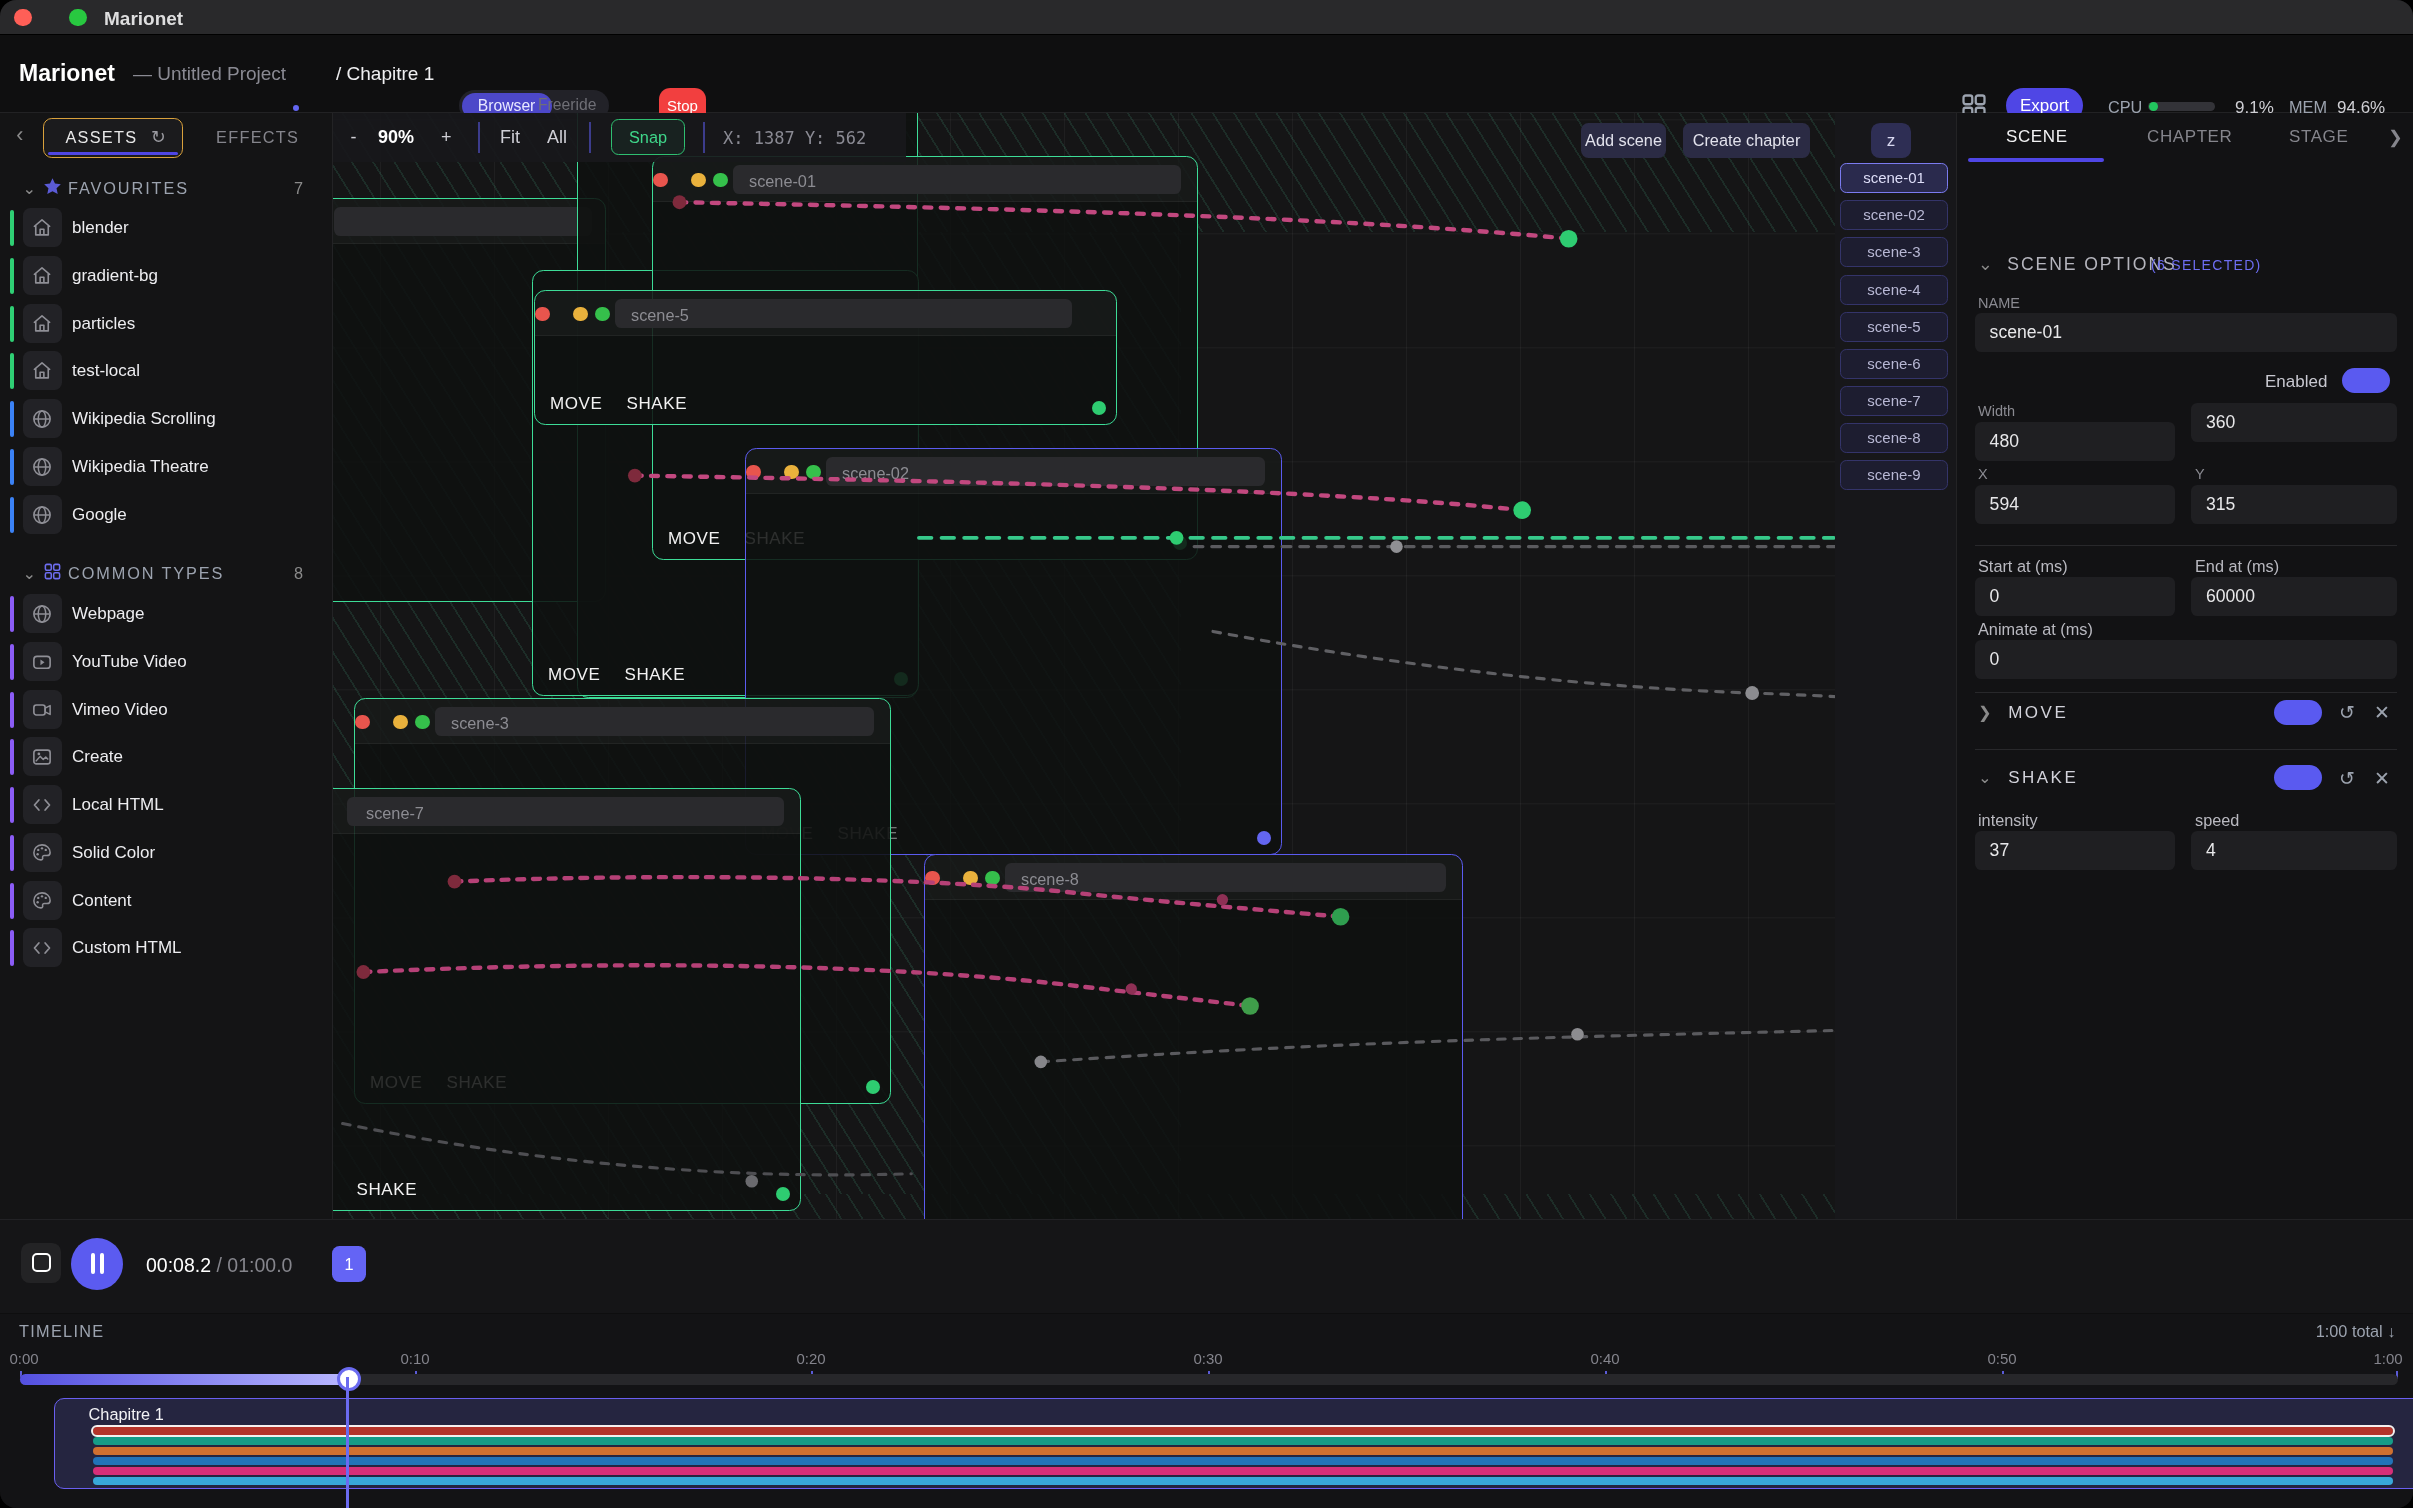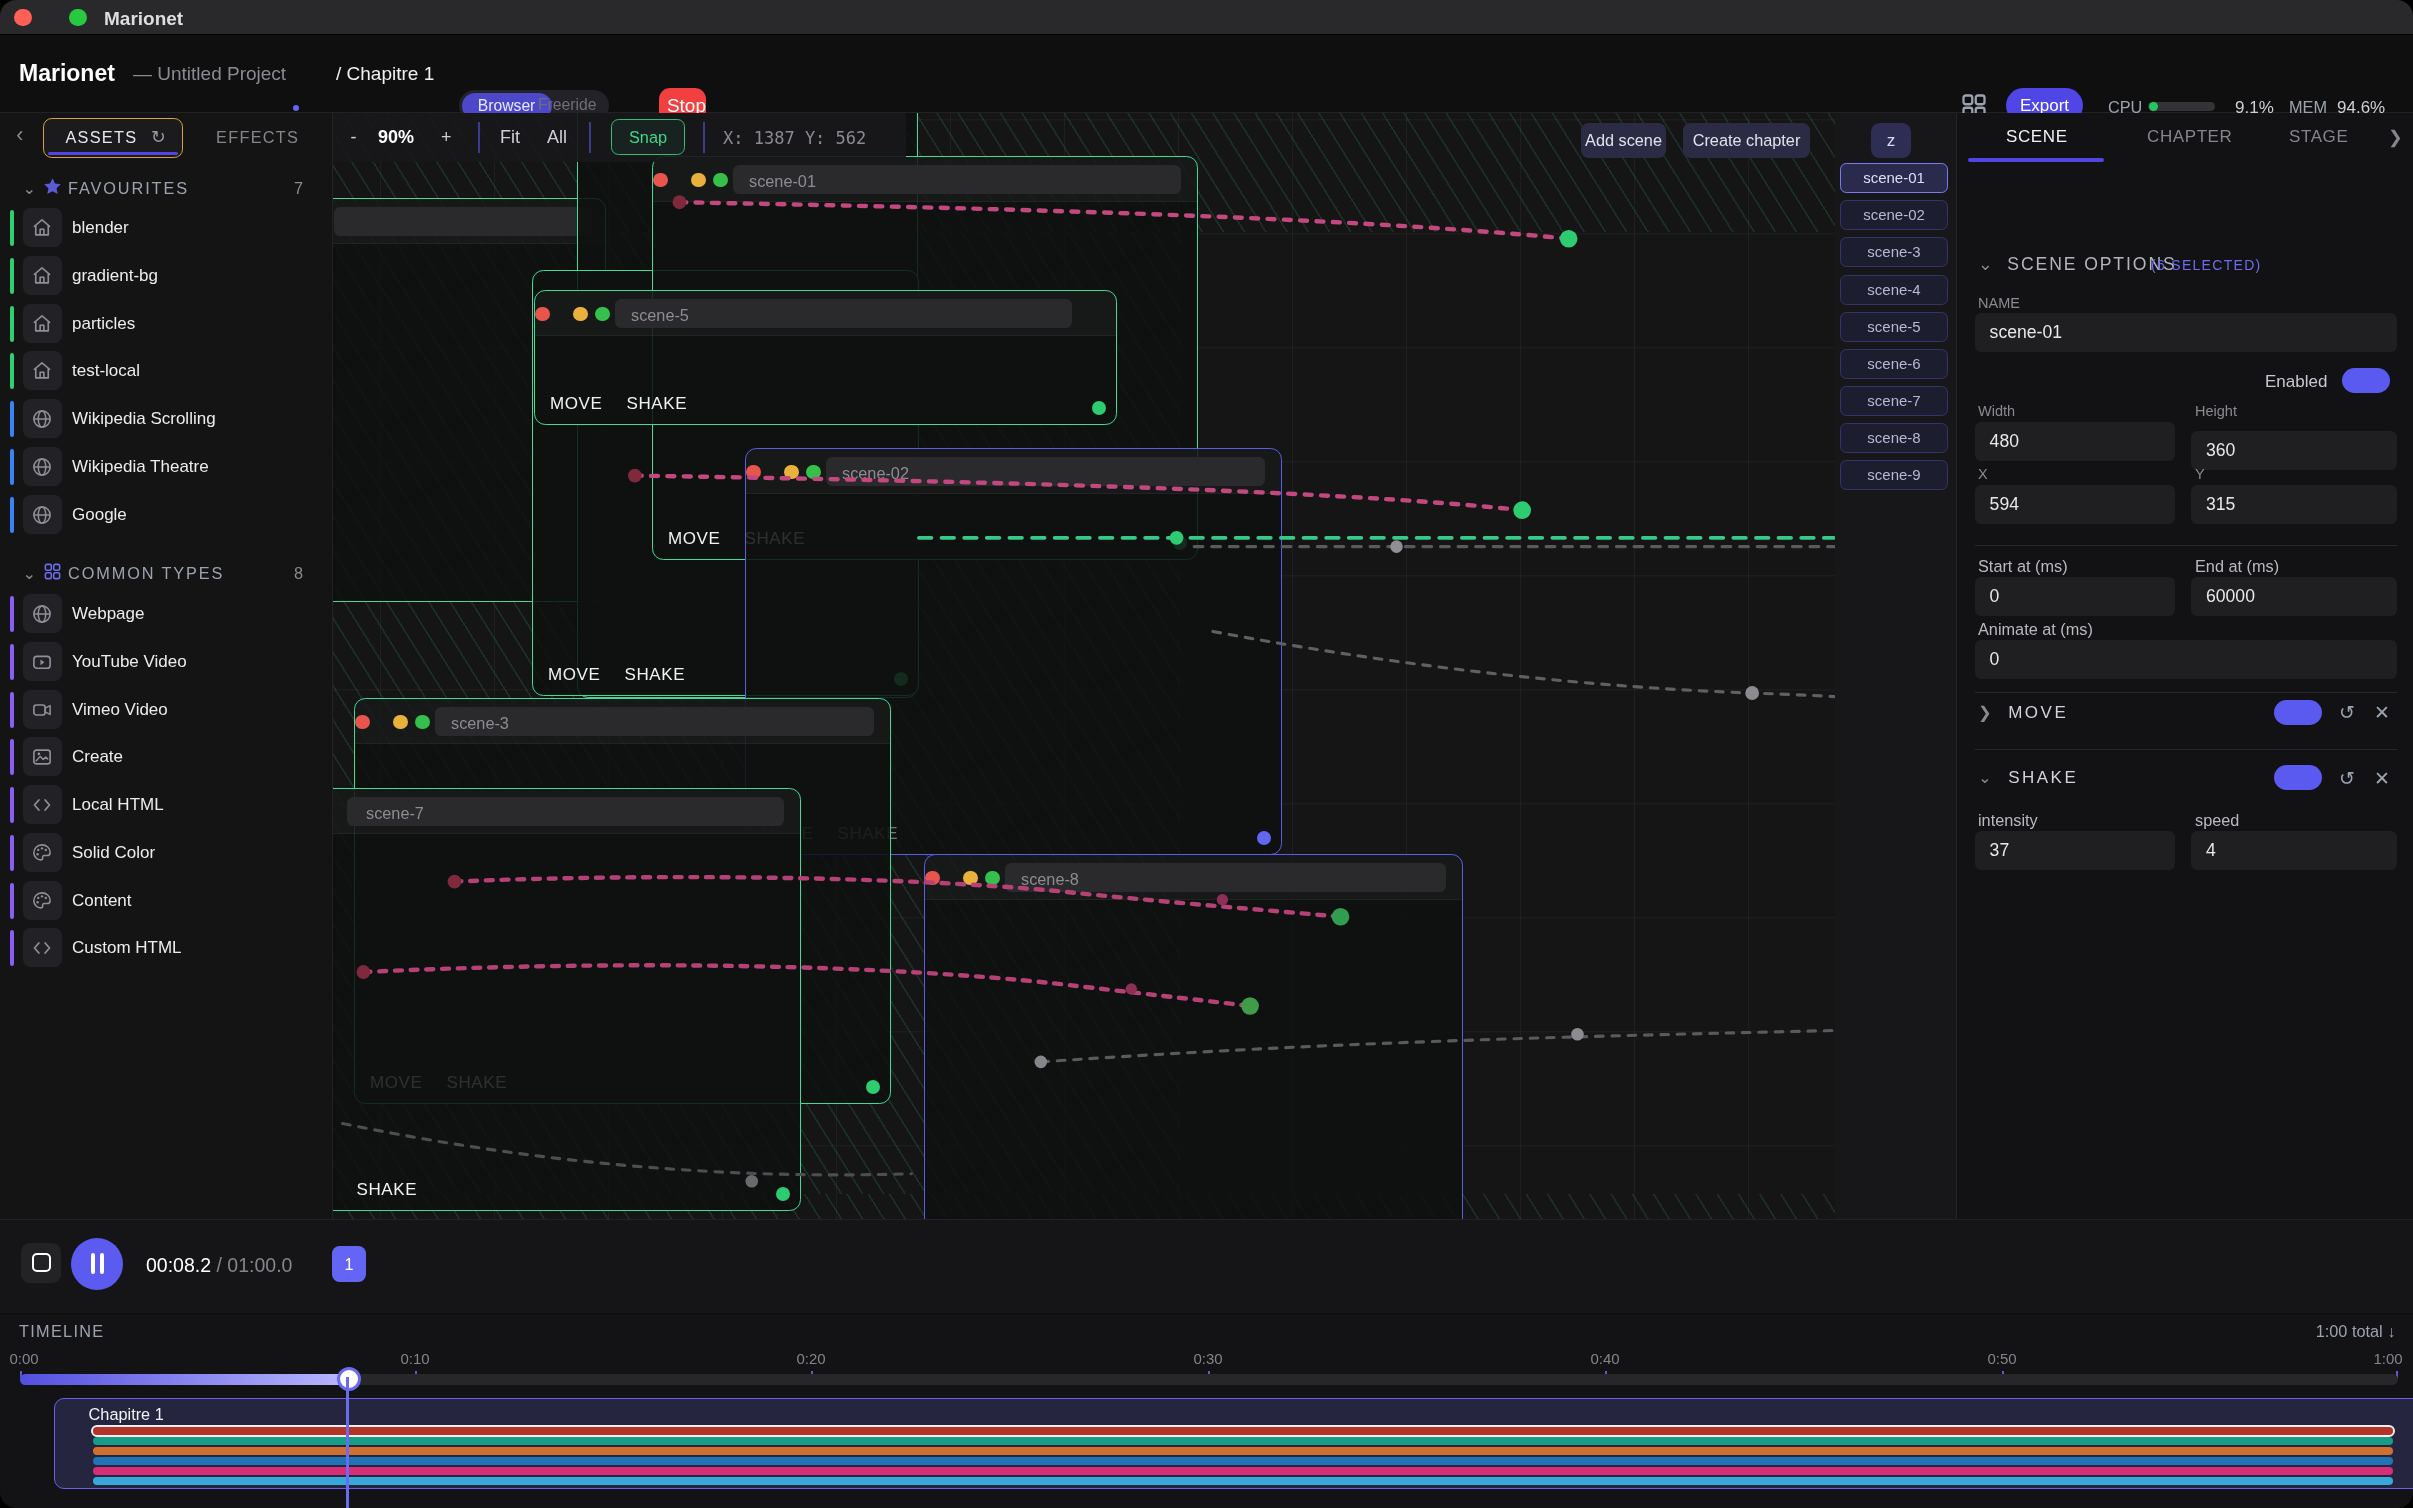--- a/index.html
+++ b/index.html
@@ -15,21 +15,21 @@
 
   
   .header{position:absolute;left:0;top:35px;width:2413px;height:78px;background:#0f0f10;border-bottom:0.6px solid #222224;}
   .brand{position:absolute;left:19px;top:25px;font-size:23px;font-weight:bold;color:#fff;}
   .project{position:absolute;left:133px;top:28px;font-size:19px;color:#8a8a93;}
   .dirty-dot{position:absolute;left:293px;top:70px;width:6.3px;height:6.3px;border-radius:50%;background:#6366f1;}
   .chapter-crumb{position:absolute;left:336px;top:28px;font-size:19px;color:#f0f0f2;}
   .mode-pill{position:absolute;left:459px;top:55px;width:150px;height:31px;background:#222228;border-radius:16.3px;}
   .mode-browser{position:absolute;left:2.5px;top:2.5px;height:26.4px;padding:0 16.3px;line-height:26.4px;background:#4d48c9;border-radius:14px;color:#e8e8ff;font-size:15.7px;}
   .mode-freeride{position:absolute;right:12.6px;top:5.7px;font-size:15.7px;color:#6f6f76;}
-  .stop-btn{position:absolute;left:659px;top:53px;width:47px;height:36px;background:#f23f3f;border-radius:11.3px;color:#fff;font-size:19px;text-align:right;line-height:36px;}
+  .stop-btn{position:absolute;left:659px;top:53px;width:47px;height:36px;background:#f23f3f;border-radius:11.3px;color:#fff;font-size:15px;text-align:center;line-height:36px;}
   .apps-icon{position:absolute;left:1960px;top:57px;width:28px;height:28px;}
   .export-btn{position:absolute;left:2006px;top:53px;width:77px;height:35px;background:#4f46e5;border-radius:17.6px;color:#fff;font-size:17px;text-align:center;line-height:35px;}
   .cpu-label{position:absolute;left:2108px;top:63px;font-size:16.3px;color:#9ca3af;}
   .meter{position:absolute;left:2148px;top:67px;width:67px;height:8.8px;border-radius:4.4px;background:#333338;}
   .meter .dot{position:absolute;left:1.3px;top:0px;width:8.8px;height:8.8px;border-radius:50%;background:#22c55e;}
   .cpu-val{position:absolute;left:2235px;top:63px;font-size:17px;color:#cfcfd4;}
   .mem-label{position:absolute;left:2289px;top:63px;font-size:16.3px;color:#9ca3af;}
   .mem-val{position:absolute;left:2337px;top:63px;font-size:17px;color:#cfcfd4;}
 
   
@@ -536,21 +536,21 @@
 
     <span class="flabel" style="left:21px;top:182px">NAME</span>
     <div class="finput" style="left:17.6px;top:200px;width:422px">scene-01</div>
 
     <span class="flabel" style="left:308px;top:259px;font-size:17px;color:#c8c8d0">Enabled</span>
     <div class="toggle" style="left:385px;top:255px"></div>
 
     <span class="flabel" style="left:21px;top:290px">Width</span>
     <span class="flabel" style="left:238px;top:290px">Height</span>
     <div class="finput" style="left:17.6px;top:309px;width:200px">480</div>
-    <div class="finput" style="left:234px;top:318px;width:206px">360</div>
+    <div class="finput" style="left:234px;top:290px;width:206px">360</div>
 
     <span class="flabel" style="left:21px;top:353px">X</span>
     <span class="flabel" style="left:238px;top:353px">Y</span>
     <div class="finput" style="left:17.6px;top:372px;width:200px">594</div>
     <div class="finput" style="left:234px;top:372px;width:206px">315</div>
 
     <div class="hr" style="top:432px"></div>
 
     <span class="flabel" style="left:21px;top:444px;font-size:16.3px;color:#b9b9c0">Start at (ms)</span>
     <span class="flabel" style="left:238px;top:444px;font-size:16.3px;color:#b9b9c0">End at (ms)</span>

